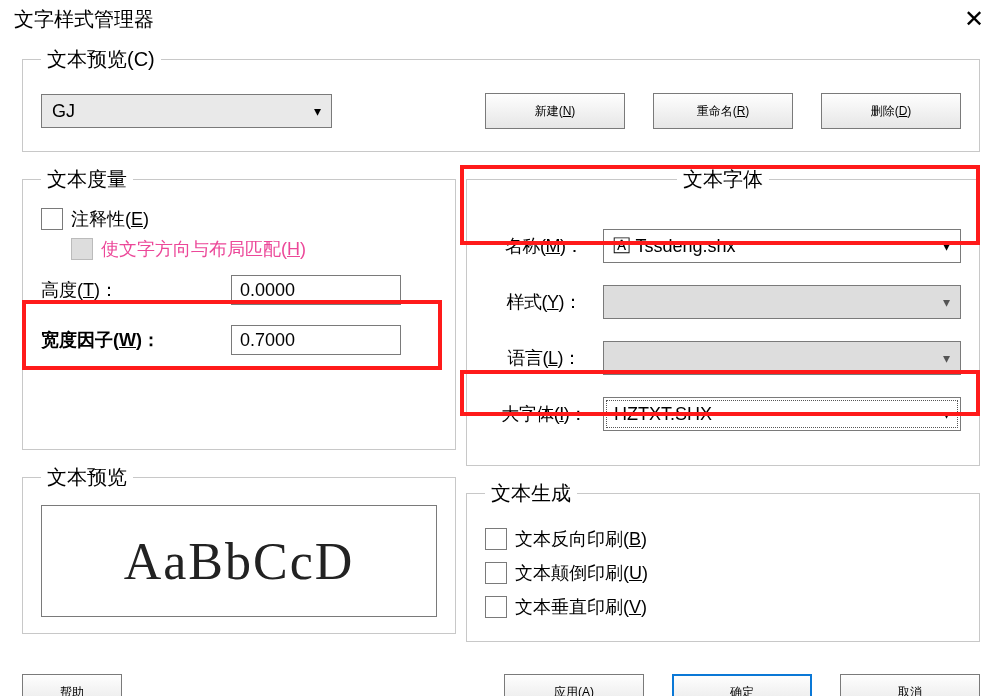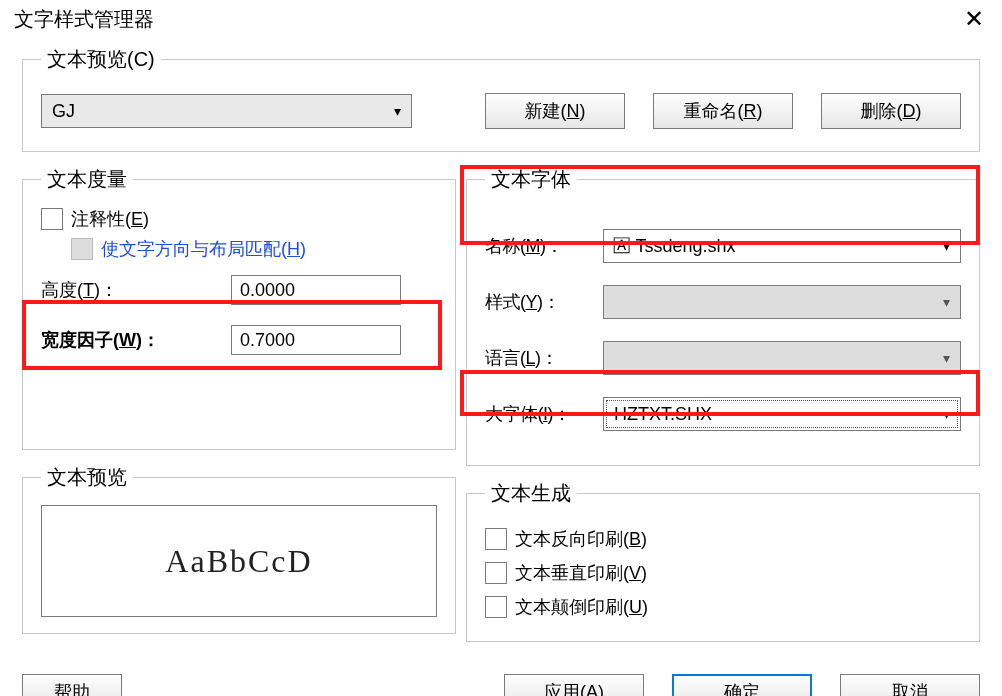--- a/index.html
+++ b/index.html
@@ -4,35 +4,35 @@
 <style>
   html,body{margin:0;padding:0;font-family:"Microsoft YaHei",SimSun,Arial,sans-serif;font-size:18px;background:#fff;color:#000;}
   .window{width:1002px;height:696px;position:relative;box-sizing:border-box;}
   .titlebar{display:flex;align-items:center;justify-content:space-between;height:38px;padding:0 8px 0 14px;gap:10px;}
   .titlebar .title{font-size:20px;}
   .close-x{font-size:24px;width:40px;text-align:center;cursor:default;}
   .body{padding:8px 22px 0 22px;}
   fieldset.group{border:1px solid #c8c8c8;margin:0 0 14px 0;padding:14px 18px 16px 18px;position:relative;}
   legend{padding:0 6px;font-size:20px;}
   .row{display:flex;align-items:center;margin:6px 0;}
-  .btn{height:36px;min-width:140px;border:1px solid #7a7a7a;background:linear-gradient(#fefefe,#e6e6e6);font-size:18px;display:inline-flex;align-items:center;justify-content:center;padding:0 14px;box-sizing:border-box;}
+  .btn{height:36px;min-width:140px;border:1px solid #7a7a7a;background:linear-gradient(#fefefe,#e6e6e6);font-size:12px;display:inline-flex;align-items:center;justify-content:center;padding:0 14px;box-sizing:border-box;}
   .btn.primary{border:2px solid #0a78d6;}
   .select{height:34px;border:1px solid #7a7a7a;background:#e9e9e9;display:flex;align-items:center;justify-content:space-between;padding:0 10px;box-sizing:border-box;font-size:18px;}
   .select .caret{font-size:14px;}
   .select.light{background:#fff;}
   .select.disabled{background:#ddd;color:#555;}
   .u{text-decoration:underline;}
   .txt-input{height:30px;border:1px solid #7a7a7a;background:#fff;padding:0 8px;font-size:18px;box-sizing:border-box;display:flex;align-items:center;}
   .chk{width:22px;height:22px;border:1px solid #7a7a7a;background:#fff;margin-right:8px;box-sizing:border-box;display:inline-block;}
   .chk.disabled{background:#ddd;border-color:#bbb;}
-  .lbl-disabled{color:#1d4ed8;}
+  .lbl-disabled{color:#ec4899;}
   .two-col{display:flex;align-items:flex-start;}
   .col-l{width:434px;}
   .col-r{flex:1;margin-left:10px;position:relative;}
-  .preview-box{border:1px solid #7a7a7a;height:110px;display:flex;align-items:center;justify-content:center;font-size:32px;font-family:"Times New Roman",serif;letter-spacing:2px;color:#222;}
+  .preview-box{border:1px solid #7a7a7a;height:110px;display:flex;align-items:center;justify-content:center;font-size:52px;font-family:"Times New Roman",serif;letter-spacing:2px;color:#222;}
   .bottom-bar{display:flex;align-items:center;margin-top:18px;}
   
   .hl{position:absolute;border:4px solid #ff1a1a;pointer-events:none;box-sizing:border-box;}
   .font-icon{font-size:14px;margin-right:6px;position:relative;top:-1px;}
   .select .inner{display:flex;align-items:center;}
   .dotted-outline{outline:1px dotted #555;outline-offset:-4px;}
   .shrink{letter-spacing:-0.5px;}
 </style>
 </head>
 <body>
@@ -42,21 +42,21 @@
   <div class="titlebar">
     <div class="title">文字样式管理器</div>
     <div class="close-x">✕</div>
   </div>
 
   <div class="body">
 
     <fieldset class="group">
       <legend><span>文本预览(C)</span></legend>
       <div class="row">
-        <div class="select" style="width:371px;">
+        <div class="select" style="width:291px;">
           <span>GJ</span>
           <span class="caret">▾</span>
         </div>
         <div style="flex:1"></div>
         <div class="btn" style="margin-right:28px;">
           <span>新建(<span class="u">N</span>)</span>
         </div>
         <div class="btn" style="margin-right:28px;">
           <span>重命名(<span class="u">R</span>)</span>
         </div>
@@ -100,21 +100,21 @@
           <legend>文本预览</legend>
           <div class="preview-box">
             <span>AaBbCcD</span>
           </div>
         </fieldset>
 
       </div>
 
       <div class="col-r">
 
-        <fieldset class="group" style="height:252px;position:relative;padding-top:30px;">
+        <fieldset class="group" style="height:252px;position:relative;padding-top:30px;text-align:center;">
           <legend>文本字体</legend>
 
           <div class="row">
             <span style="width:118px;" class="shrink">名称(<span class="u">M</span>)：</span>
             <div class="select light" style="flex:1;">
               <span class="inner">
                 <span class="font-icon">🄰</span>
                 <span>Tssdeng.shx</span>
               </span>
               <span class="caret">▾</span>
@@ -147,25 +147,25 @@
         </fieldset>
 
         <fieldset class="group" style="margin-top:14px;">
           <legend>文本生成</legend>
           <div class="row">
             <span class="chk"></span>
             <span>文本反向印刷(<span class="u">B</span>)</span>
           </div>
           <div class="row" style="margin-top:10px;">
             <span class="chk"></span>
-            <span>文本垂直印刷(<span class="u">V</span>)</span>
+            <span>文本颠倒印刷(<span class="u">U</span>)</span>
           </div>
           <div class="row" style="margin-top:10px;">
             <span class="chk"></span>
-            <span>文本颠倒印刷(<span class="u">U</span>)</span>
+            <span>文本垂直印刷(<span class="u">V</span>)</span>
           </div>
         </fieldset>
 
       </div>
     </div>
 
     <div class="bottom-bar">
       <div class="btn" style="min-width:100px;">
         <span>帮助</span>
       </div>

